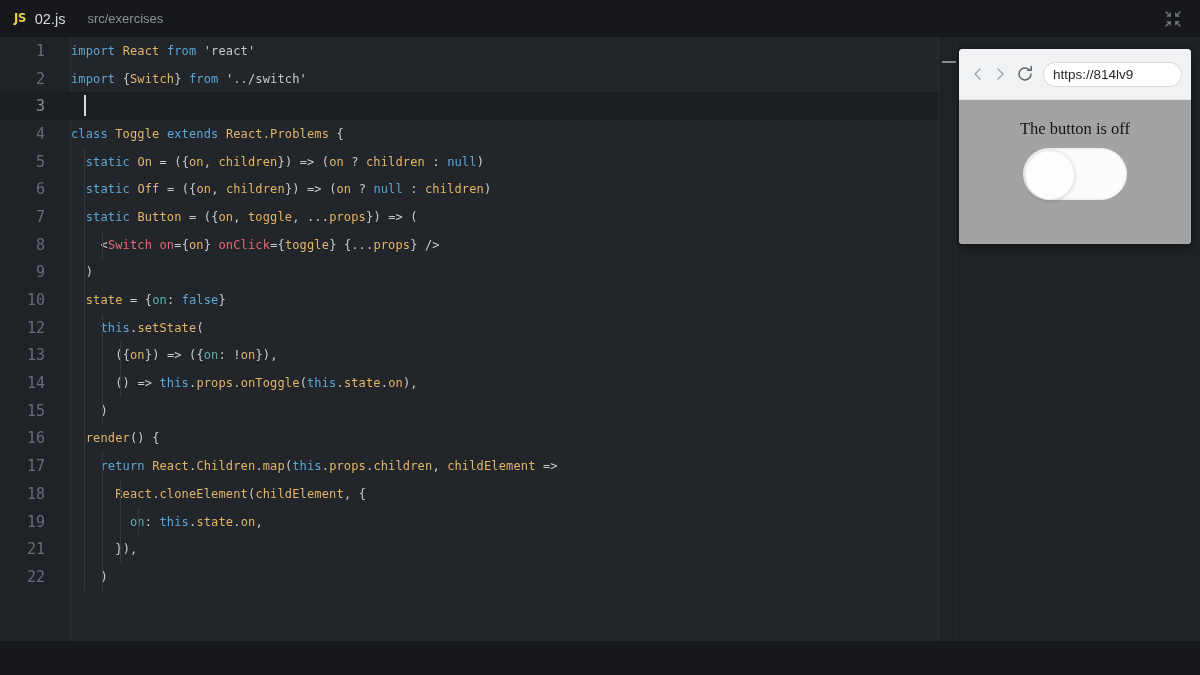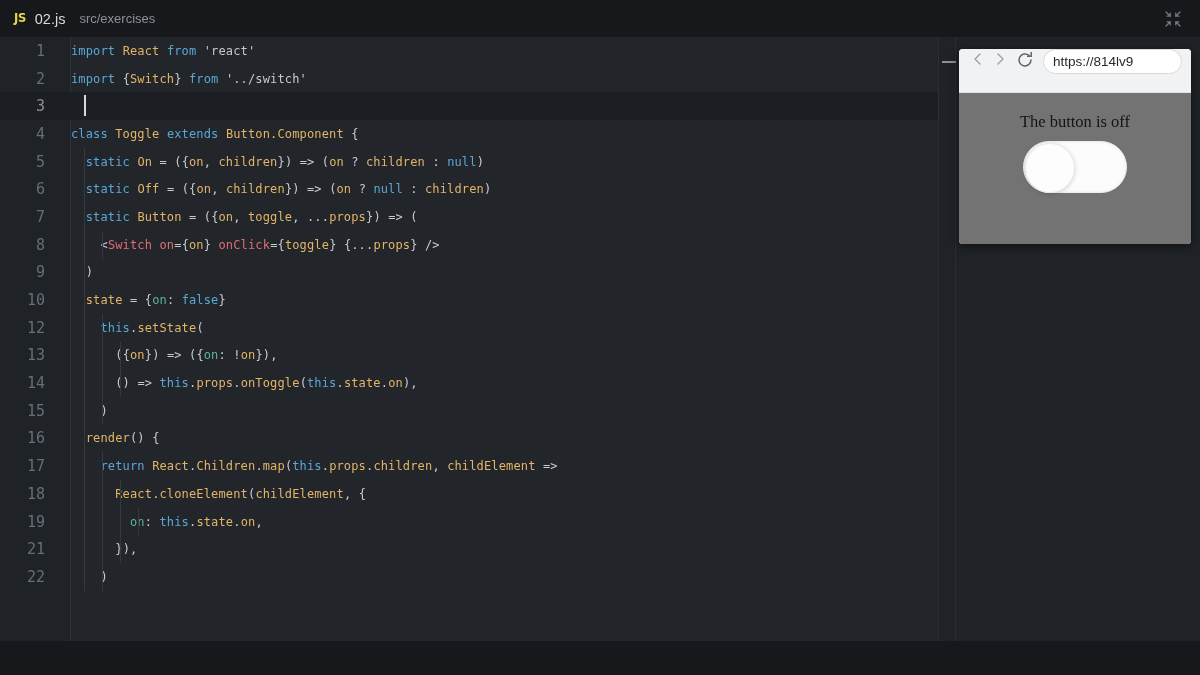--- a/index.html
+++ b/index.html
@@ -31,21 +31,21 @@
     font-family: "DejaVu Sans", sans-serif;
     font-weight: bold;
     font-size: 11.5px;
     letter-spacing: -0.4px;
     margin-right: 9px;
     line-height: 1;
   }
   .file-name {
     color: #d8dadd;
     font-size: 14.5px;
-    margin-right: 14px;
+    margin-right: 22px;
   }
   .file-path {
     color: #8b9097;
     font-size: 13px;
   }
   .titlebar-spacer { flex: 1; }
   .collapse-icon {
     width: 20px; height: 20px;
     opacity: .55;
     margin-right: 3px;
@@ -145,25 +145,25 @@
   .preview {
     position: absolute;
     left: 959px; top: 49px;
     width: 232px; height: 195px;
     background: #ffffff;
     border-radius: 4px;
     box-shadow: 0 2px 10px rgba(0,0,0,.5);
     overflow: hidden;
   }
   .preview-bar {
-    height: 44px;
+    height: 51px;
     background: #f1f2f3;
     border-bottom: 1px solid #e2e3e5;
     display: flex;
-    align-items: flex-start;
+    align-items: center;
     padding: 0 9px;
   }
   .nav-btn {
     width: 19px; height: 19px;
     margin-right: 3px;
     display: flex; align-items: center; justify-content: center;
     color: #9aa0a6;
   }
   .reload-btn {
     width: 22px; height: 22px;
@@ -179,21 +179,21 @@
     border-radius: 13px;
     display: flex; align-items: center;
     padding: 0 9px;
     overflow: hidden;
     color: #26282b;
     font-size: 13.5px;
     white-space: nowrap;
   }
   .preview-body {
     height: 152px;
-    background: #737373;
+    background: #a3a3a3;
     padding-top: 19px;
     text-align: center;
   }
   .preview-label {
     font-family: "Liberation Serif", serif;
     font-size: 16.5px;
     color: #141414;
     margin-bottom: 9px;
   }
   .toggle {
@@ -270,21 +270,21 @@
           <div class="lineno">2</div>
           <div class="code"><span class="kw">import</span> <span class="pn">{</span><span class="fn">Switch</span><span class="pn">}</span> <span class="kw">from</span> <span class="str">'../switch'</span></div>
         </div>
         <div class="row active">
           <div class="lineno">3</div>
           <div class="code"></div>
           <div class="cursor"></div>
         </div>
         <div class="row">
           <div class="lineno">4</div>
-          <div class="code"><span class="kw">class</span> <span class="fn">Toggle</span> <span class="kw">extends</span> <span class="fn">Button.Component</span> <span class="pn">{</span></div>
+          <div class="code"><span class="kw">class</span> <span class="fn">Toggle</span> <span class="kw">extends</span> <span class="fn">React.Problems</span> <span class="pn">{</span></div>
         </div>
         <div class="row">
           <div class="lineno">5</div>
           <div class="indent-guide" style="left: 84px;"></div>
           <div class="code">  <span class="kw">static</span> <span class="fn">On</span> <span class="op">=</span> <span class="pn">(</span><span class="pn">{</span><span class="fn">on</span><span class="pn">,</span> <span class="fn">children</span><span class="pn">}</span><span class="pn">)</span> <span class="op">=&gt;</span> <span class="pn">(</span><span class="fn">on</span> <span class="op">?</span> <span class="fn">children</span> <span class="op">:</span> <span class="lit">null</span><span class="pn">)</span></div>
         </div>
         <div class="row">
           <div class="lineno">6</div>
           <div class="indent-guide" style="left: 84px;"></div>
           <div class="code">  <span class="kw">static</span> <span class="fn">Off</span> <span class="op">=</span> <span class="pn">(</span><span class="pn">{</span><span class="fn">on</span><span class="pn">,</span> <span class="fn">children</span><span class="pn">}</span><span class="pn">)</span> <span class="op">=&gt;</span> <span class="pn">(</span><span class="fn">on</span> <span class="op">?</span> <span class="lit">null</span> <span class="op">:</span> <span class="fn">children</span><span class="pn">)</span></div>

